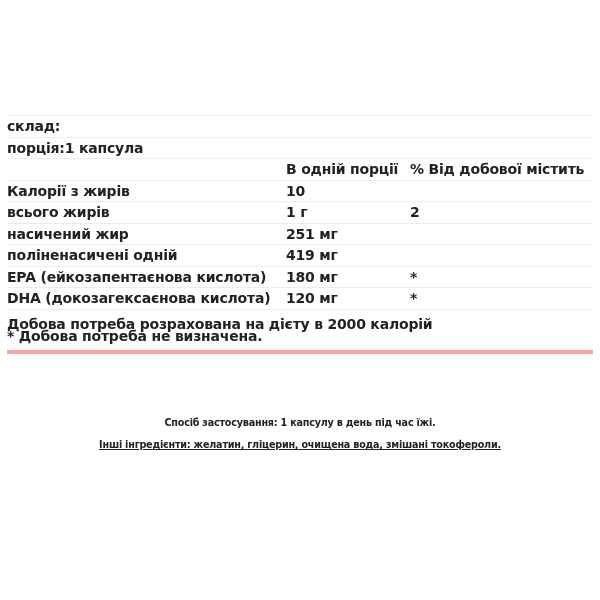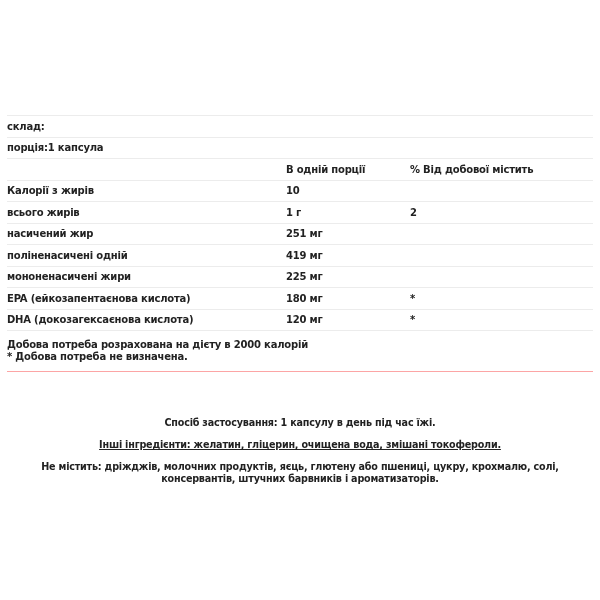--- a/index.html
+++ b/index.html
@@ -1,23 +1,23 @@
 <!DOCTYPE html>
 <html><head>
 <meta charset="utf-8">
 <style>
   html, body { margin:0; padding:0; background:#ffffff; }
   body { width:600px; height:600px; position:relative; overflow:hidden;
          font-family:"DejaVu Sans", sans-serif; color:#222; }
   .wrap { position:absolute; left:7px; top:115px; width:586px; }
-  table { width:100%; border-collapse:collapse; font-size:10px; font-weight:bold; letter-spacing:-0.2px; }
+  table { width:100%; border-collapse:collapse; font-size:14px; font-weight:bold; letter-spacing:-0.2px; }
   td { border-top:1px solid #ececec; height:20.5px; padding:0; vertical-align:middle; white-space:nowrap; }
   td.c1 { width:279px; }
   td.c2 { width:124px; }
-  tr.last td { border-bottom:1px solid #fca5a5; }
+  tr.last td { border-bottom:4px solid #fca5a5; }
   .serving-label { margin-right:0; }
   .foot td { height:40px; line-height:12px; padding:0; }
   .foot-line { display:block; }
   .notes { position:absolute; left:7px; top:412px; width:586px; font-size:9.6px; font-weight:bold; letter-spacing:-0.2px; color:#222;text-align:center; }
   .notes p { margin:0; line-height:12px; }
   .n1 { margin-top:5px !important; }
   .n2 { margin-top:10px !important;text-decoration:underline; }
   .n3 { margin-top:10px !important; }
 </style>
 </head>
@@ -53,25 +53,20 @@
       <td class="c1">насичений жир</td>
       <td class="c2">251 мг</td>
       <td></td>
     </tr>
     <tr>
       <td class="c1">поліненасичені одній</td>
       <td class="c2">419 мг</td>
       <td></td>
     </tr>
     <tr>
-      <td class="c1">мононенасичені жири</td>
-      <td class="c2">225 мг</td>
-      <td></td>
-    </tr>
-    <tr>
       <td class="c1">EPA (ейкозапентаєнова кислота)</td>
       <td class="c2">180 мг</td>
       <td>*</td>
     </tr>
     <tr>
       <td class="c1">DHA (докозагексаєнова кислота)</td>
       <td class="c2">120 мг</td>
       <td>*</td>
     </tr>
     <tr class="foot last">
@@ -80,14 +75,13 @@
         <span class="foot-line">* Добова потреба не визначена.</span>
       </td>
     </tr>
   </tbody>
     </table>
 </div>
 
 <div class="notes">
   <p class="n1">Спосіб застосування: 1 капсулу в день під час їжі.</p>
   <p class="n2">Інші інгредієнти: желатин, гліцерин, очищена вода, змішані токофероли.</p>
-  <p class="n3">Не містить: дріжджів, молочних продуктів, яєць, глютену або пшениці, цукру, крохмалю, солі, консервантів, штучних барвників і ароматизаторів.</p>
 </div>
 
 </body></html>

